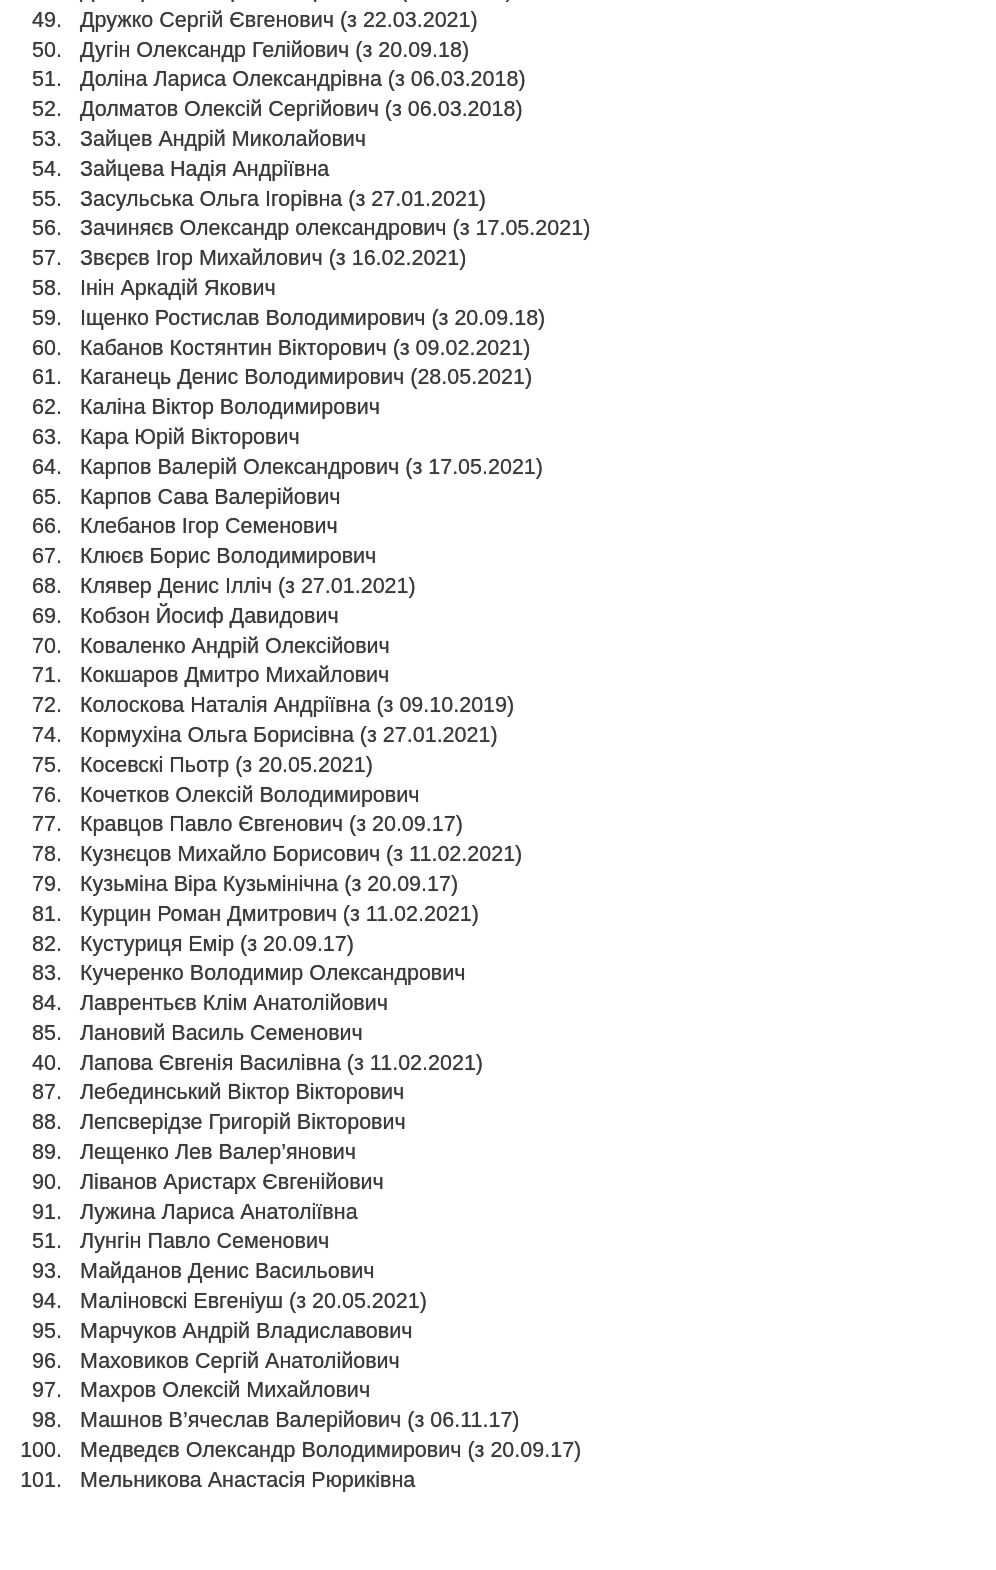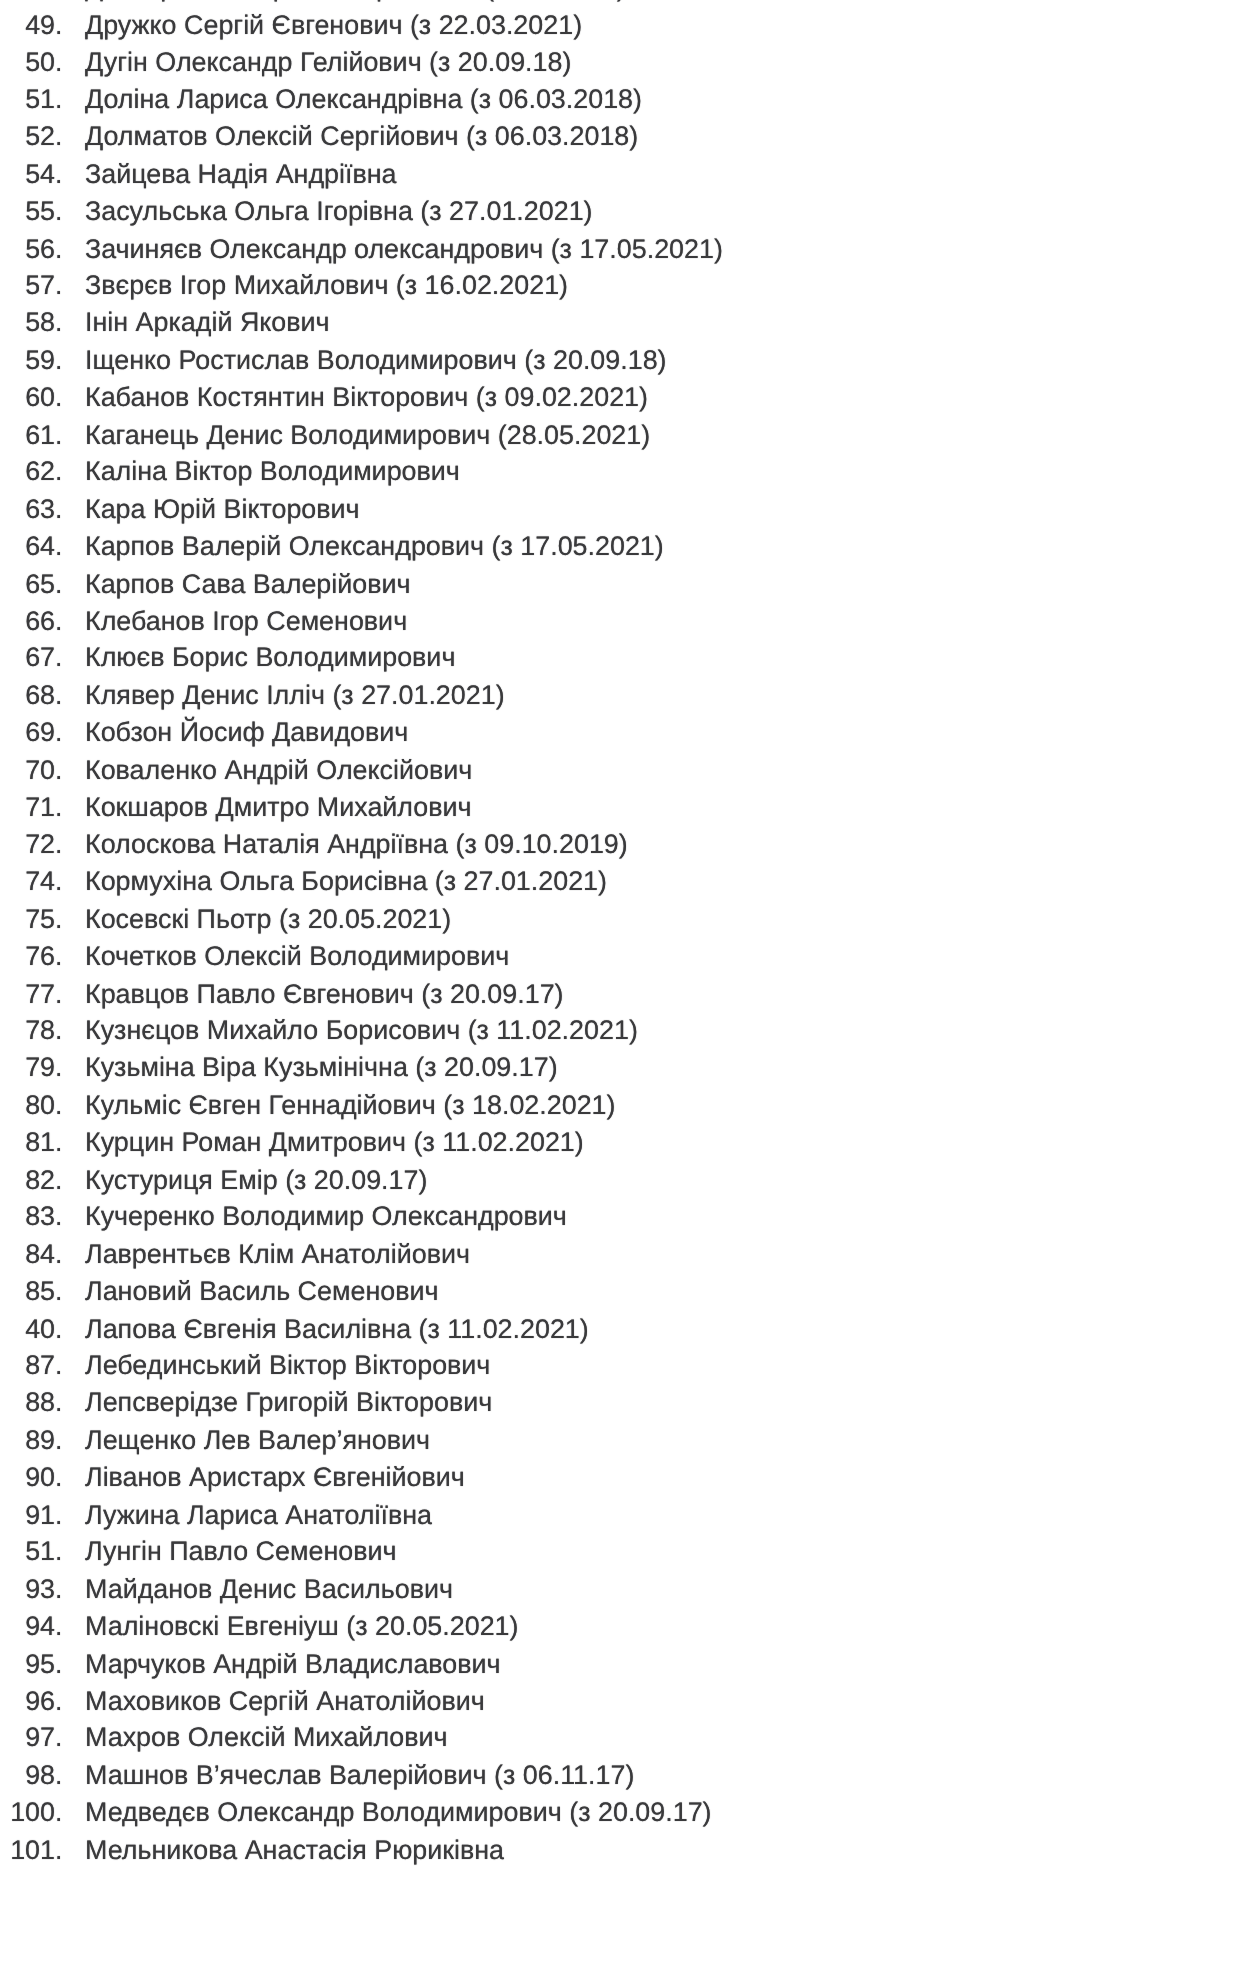--- a/index.html
+++ b/index.html
@@ -24,20 +24,21 @@
   }
   .row {
     height: 29.8px;
     line-height: 29.8px;
     white-space: nowrap;
     font-size: 21.5px;
     font-weight: 400;
     color: #3a3a3c;
     
     text-shadow: 0 0 0.7px rgba(58, 58, 60, 0.85);
+    padding-left: 12px;
   }
   .row .num {
     display: inline-block;
     width: 50px;
     text-align: right;
   }
   .row .name {
     margin-left: 18px;
   }
 </style>
@@ -55,20 +56,23 @@
       <li class="row">
     <span class="num">50.</span><span class="name">Дугін Олександр Гелійович (з 20.09.18)</span>
   </li>
       <li class="row">
     <span class="num">51.</span><span class="name">Доліна Лариса Олександрівна (з 06.03.2018)</span>
   </li>
       <li class="row">
     <span class="num">52.</span><span class="name">Долматов Олексій Сергійович (з 06.03.2018)</span>
   </li>
       <li class="row">
+    <span class="num">53.</span><span class="name">Зайцев Андрій Миколайович</span>
+  </li>
+      <li class="row">
     <span class="num">54.</span><span class="name">Зайцева Надія Андріївна</span>
   </li>
       <li class="row">
     <span class="num">55.</span><span class="name">Засульська Ольга Ігорівна (з 27.01.2021)</span>
   </li>
       <li class="row">
     <span class="num">56.</span><span class="name">Зачиняєв Олександр олександрович (з 17.05.2021)</span>
   </li>
       <li class="row">
     <span class="num">57.</span><span class="name">Звєрєв Ігор Михайлович (з 16.02.2021)</span>
@@ -128,23 +132,20 @@
     <span class="num">76.</span><span class="name">Кочетков Олексій Володимирович</span>
   </li>
       <li class="row">
     <span class="num">77.</span><span class="name">Кравцов Павло Євгенович (з 20.09.17)</span>
   </li>
       <li class="row">
     <span class="num">78.</span><span class="name">Кузнєцов Михайло Борисович (з 11.02.2021)</span>
   </li>
       <li class="row">
     <span class="num">79.</span><span class="name">Кузьміна Віра Кузьмінічна (з 20.09.17)</span>
-  </li>
-      <li class="row">
-    <span class="num">80.</span><span class="name">Кульміс Євген Геннадійович (з 18.02.2021)</span>
   </li>
       <li class="row">
     <span class="num">81.</span><span class="name">Курцин Роман Дмитрович (з 11.02.2021)</span>
   </li>
       <li class="row">
     <span class="num">82.</span><span class="name">Кустуриця Емір (з 20.09.17)</span>
   </li>
       <li class="row">
     <span class="num">83.</span><span class="name">Кучеренко Володимир Олександрович</span>
   </li>

